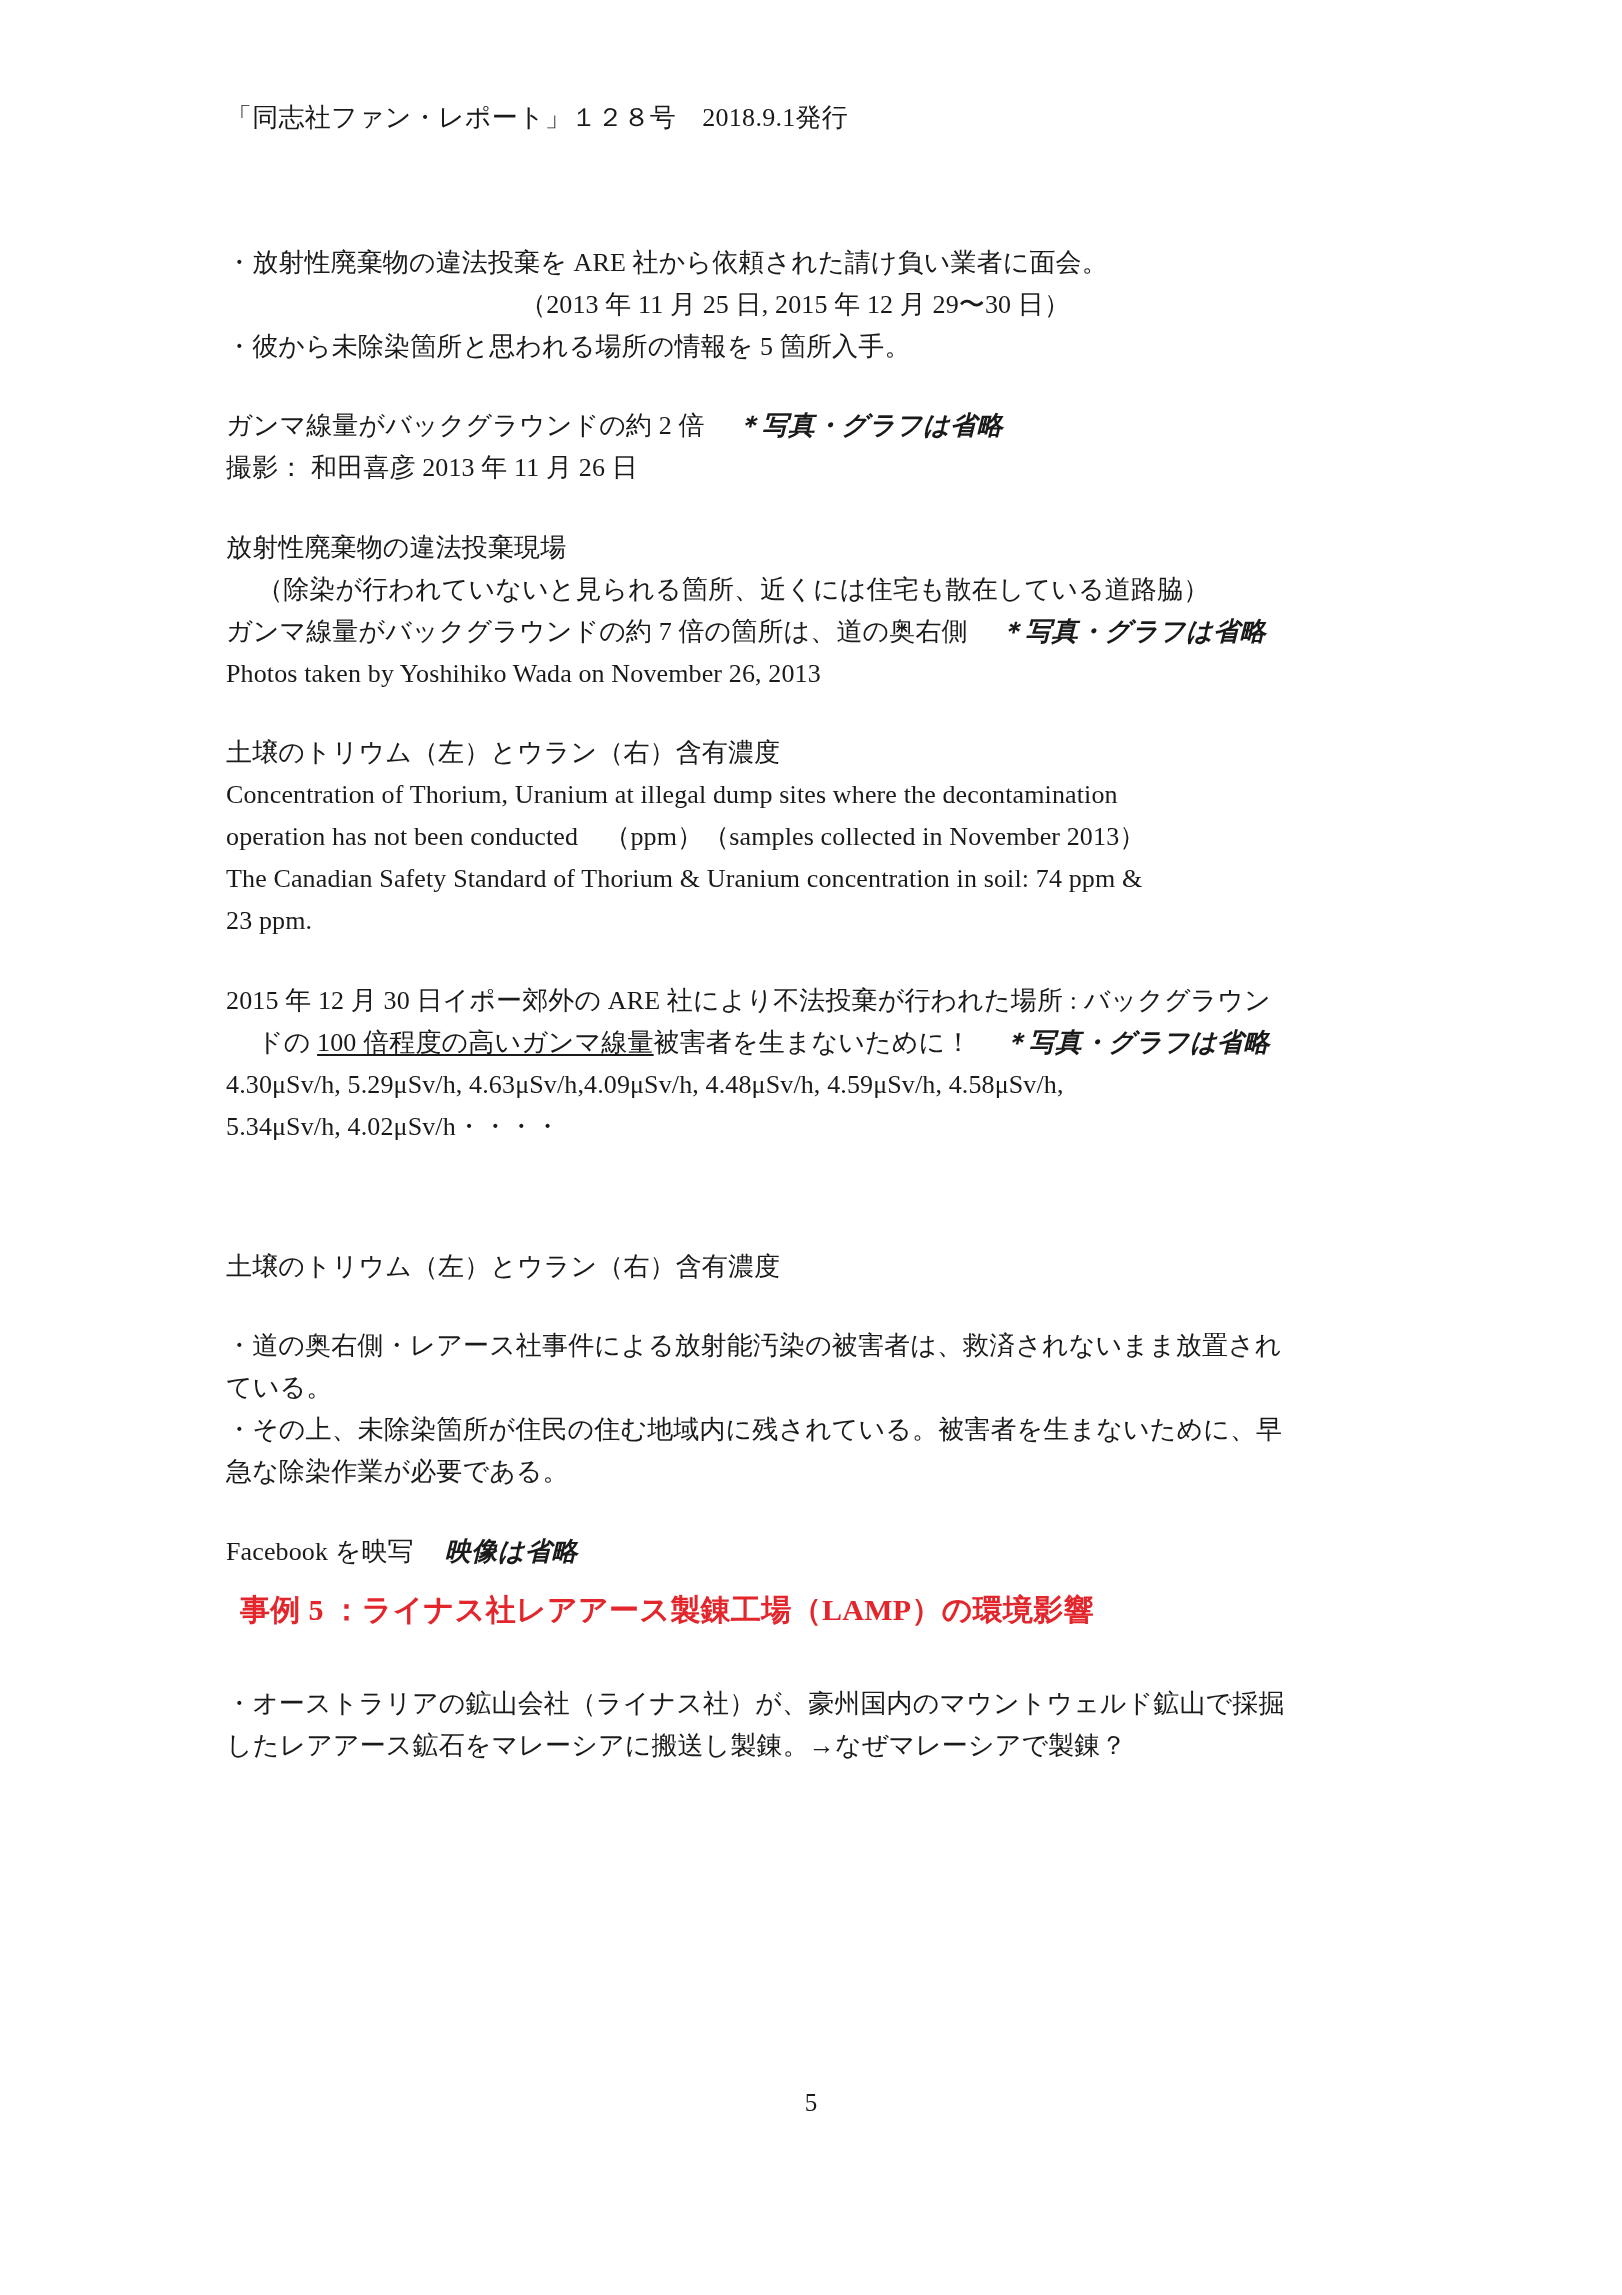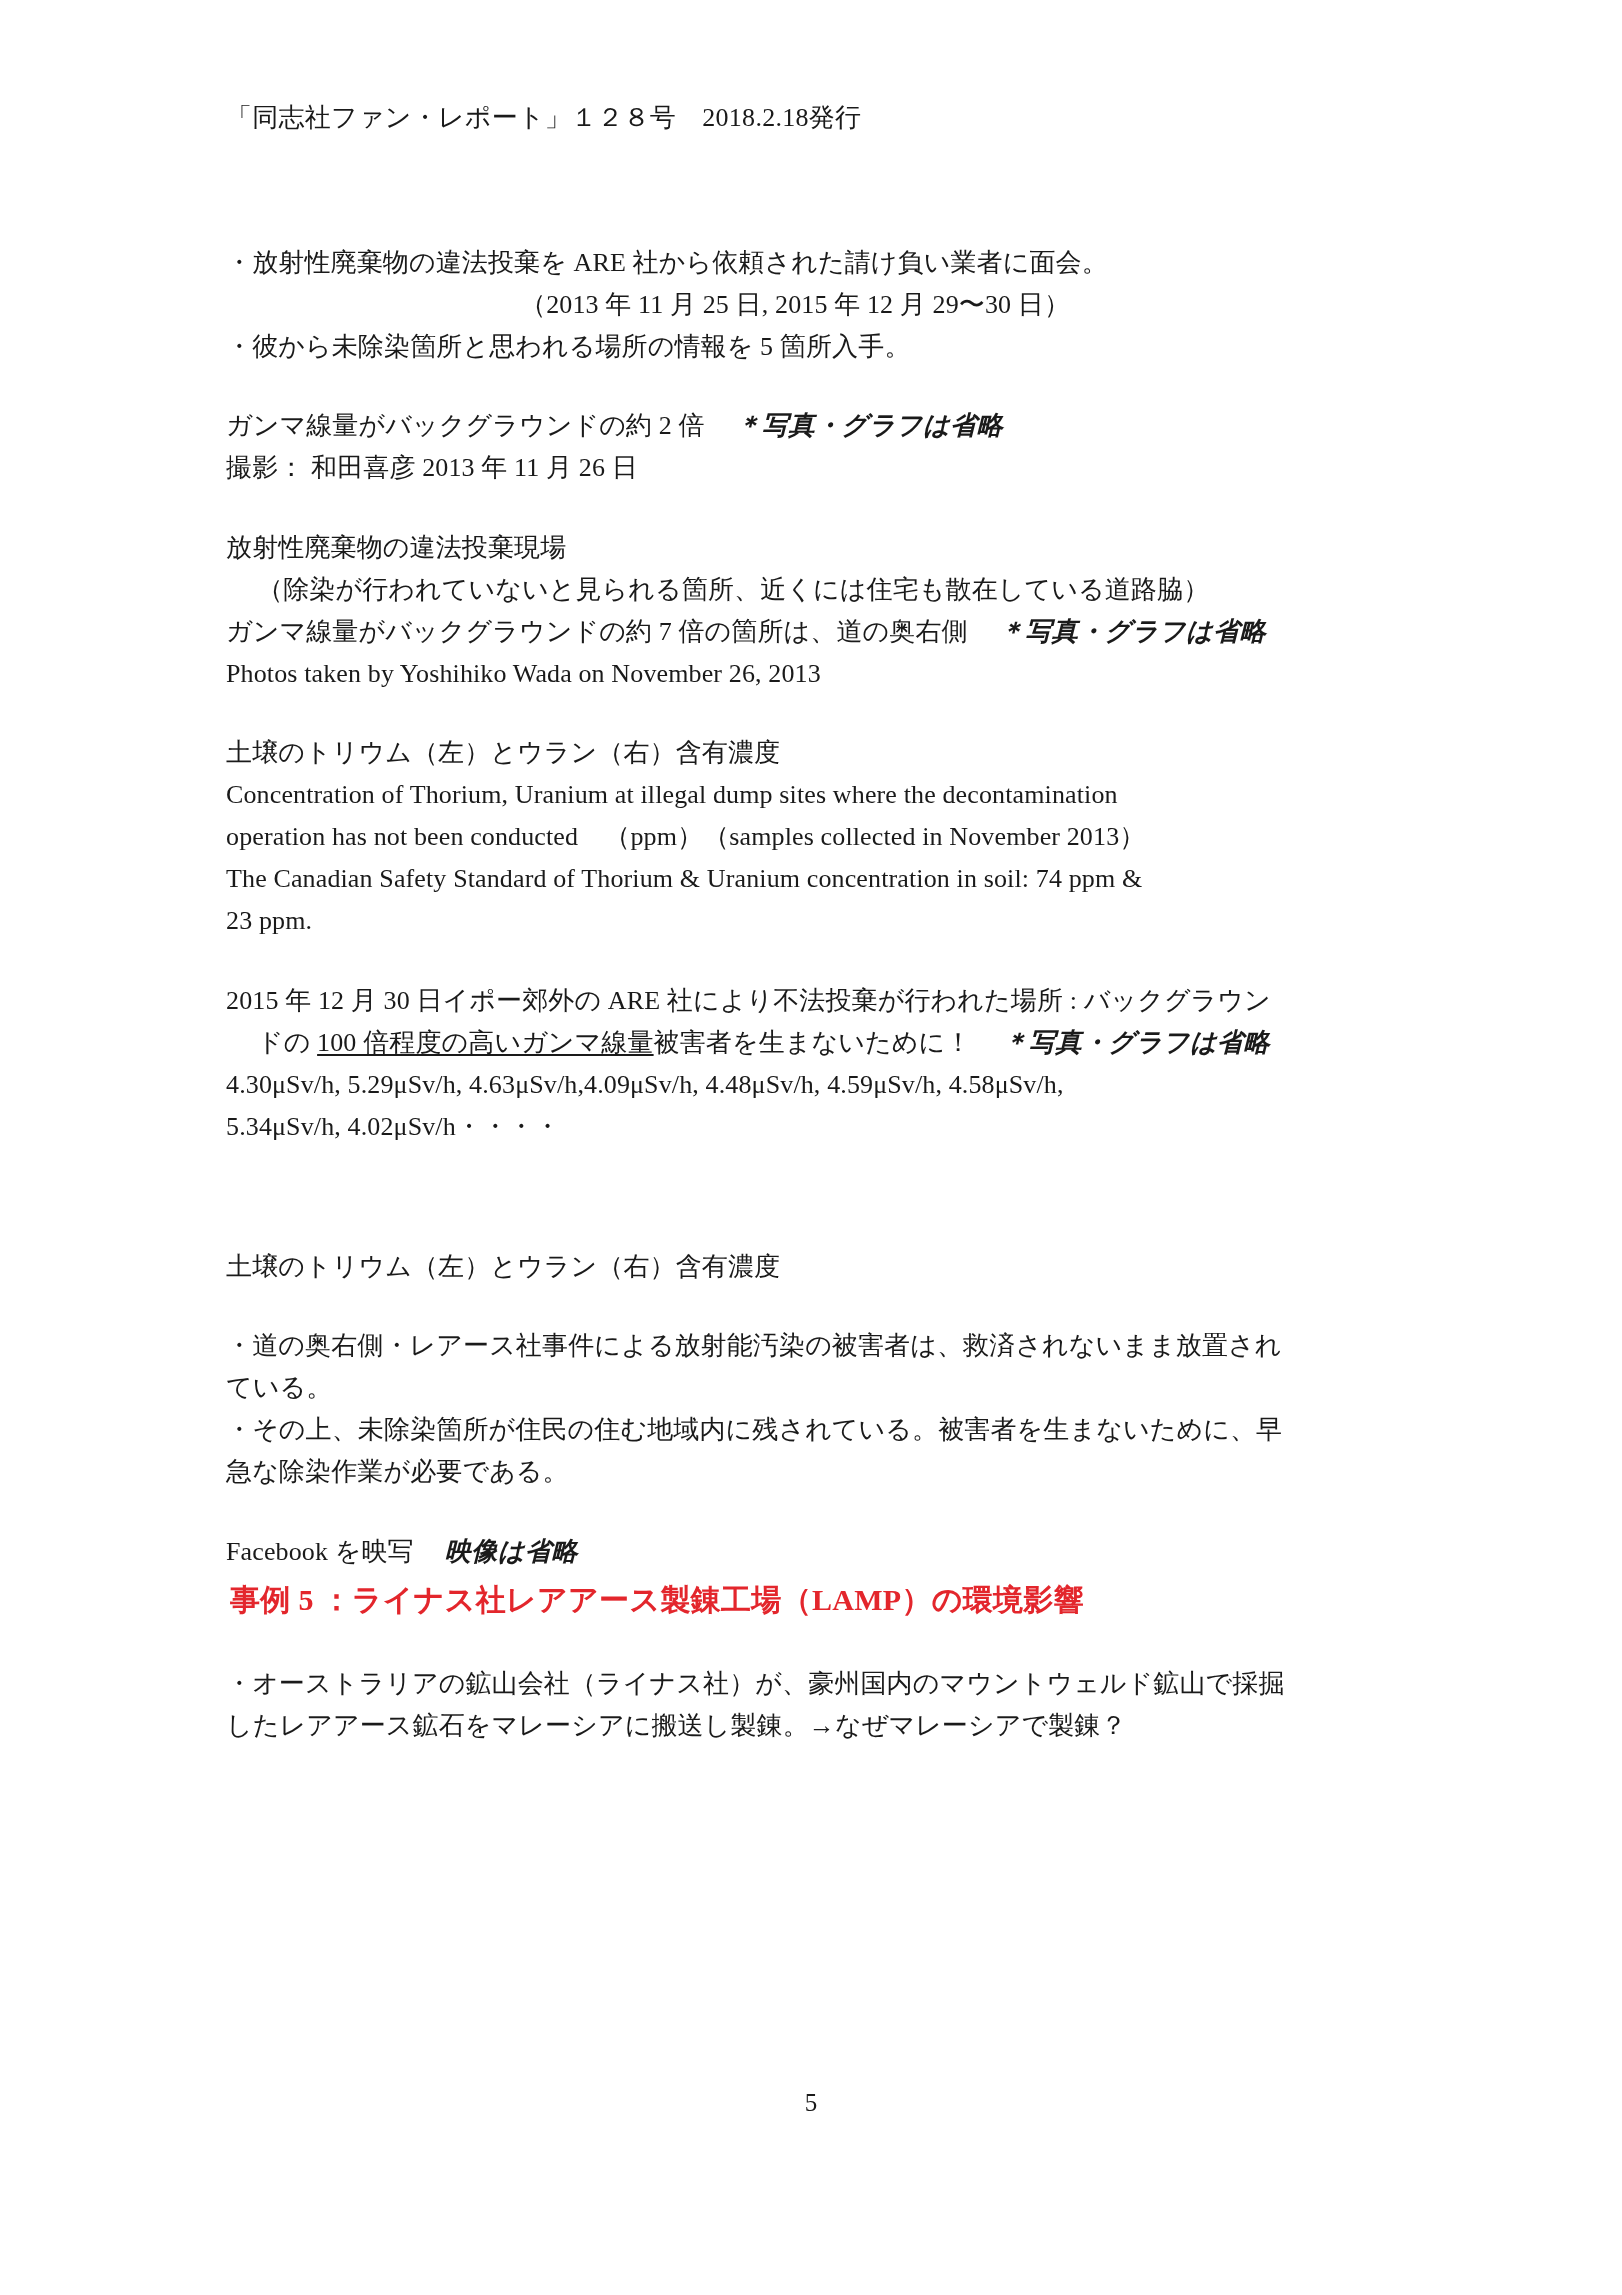--- a/index.html
+++ b/index.html
@@ -65,40 +65,40 @@
     font-weight: normal;
     text-decoration: underline;
     text-underline-offset: 3.3px;
   }
   .red-heading {
     color: #e3262c;
     font-weight: bold;
     font-size: 30px;
     line-height: 1.5;
     letter-spacing: 0.01em;
-    margin: 4px;
+    margin: 14px;
   }
   .page-number {
     position: absolute;
     left: 0;
     right: 0;
     top: 2089px;
     text-align: center;
     font-size: 25px;
   }
   .nowrap { white-space: nowrap; }
 </style>
 </head>
 <body>
 
 <div class="page">
 
   <div class="frame">
 
-    <div class="doc-header">「同志社ファン・レポート」１２８号　2018.2.18発行</div>
+    <div class="doc-header">「同志社ファン・レポート」１２８号　2018.9.1発行</div>
 
     <p class="line">・放射性廃棄物の違法投棄を ARE 社から依頼された請け負い業者に面会。</p>
     <p class="line indent-center">（2013 年 11 月 25 日, 2015 年 12 月 29〜30 日）</p>
     <p class="line">・彼から未除染箇所と思われる場所の情報を 5 箇所入手。</p>
 
     <div class="blank"></div>
 
     <p class="line nowrap"><span>ガンマ線量がバックグラウンドの約 2 倍</span><span class="gap-before-omit"></span><span class="omit">＊写真・グラフは省略</span></p>
     <p class="line">撮影： 和田喜彦 2013 年 11 月 26 日</p>
 

